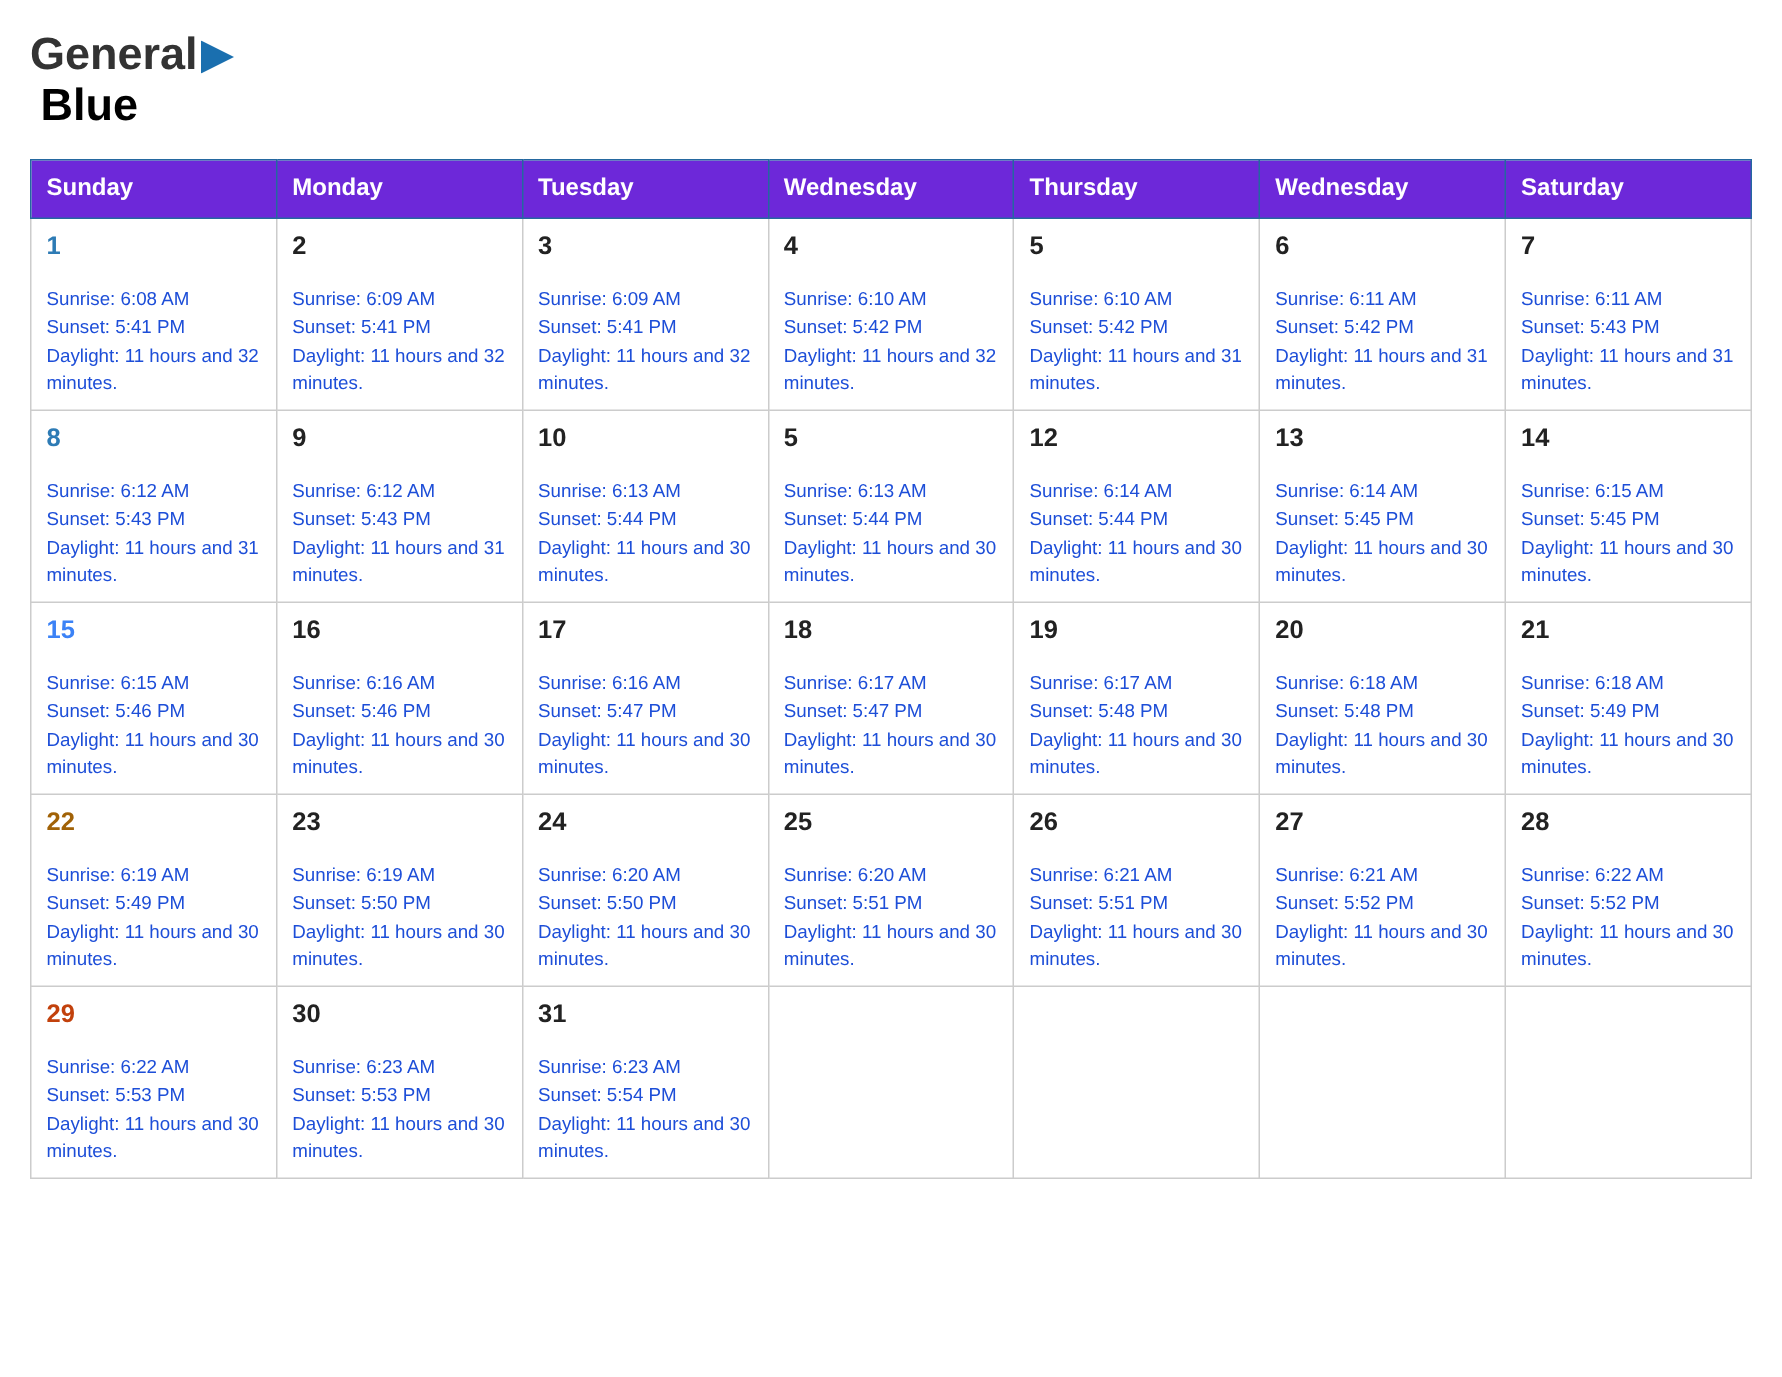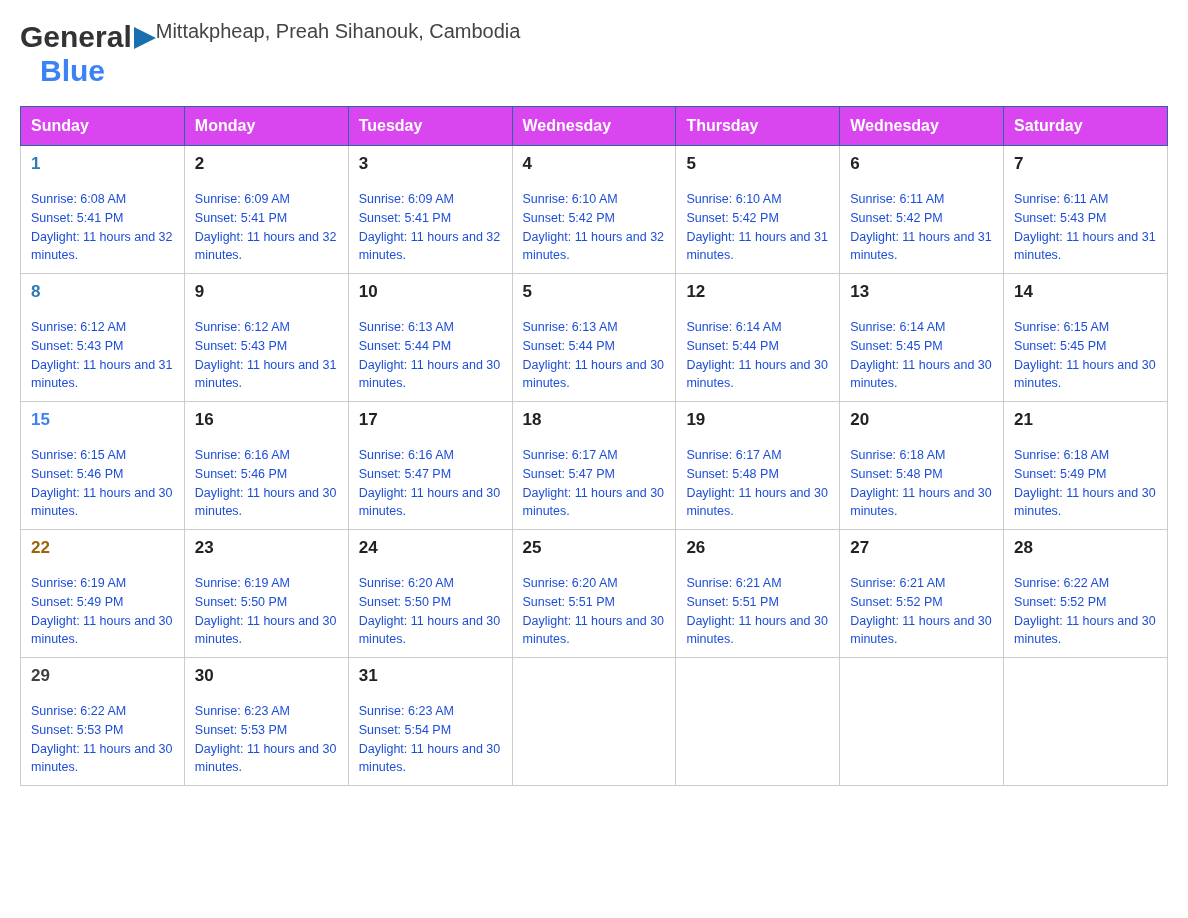--- a/index.html
+++ b/index.html
@@ -5,20 +5,21 @@
     * { box-sizing: border-box; margin: 0; padding: 0; }
     body {
       font-family: Arial, sans-serif;
       background: #fff;
       padding: 20px;
       width: 1188px;
       min-height: 918px;
     }
     .header-area {
       display: flex;
+      justify-content: space-between;
       align-items: flex-start;
       margin-bottom: 18px;
     }
     .logo-wrapper {
       display: flex;
       flex-direction: column;
     }
     .logo-row1 {
       display: flex;
       align-items: center;
@@ -36,21 +37,21 @@
       font-size: 20px;
       color: #444;
       font-weight: normal;
     }
     .calendar-table {
       width: 100%;
       border-collapse: collapse;
       border: 1px solid #aaa;
     }
     .calendar-table thead th {
-      background-color: #d946ef;
+      background-color: #6d28d9;
       color: #fff;
       font-size: 16px;
       font-weight: bold;
       padding: 10px 10px;
       text-align: left;
       border: 1px solid #2468a0;
     }
     .calendar-table tbody td {
       vertical-align: top;
       padding: 8px 10px;
@@ -88,25 +89,24 @@
 
 <div class="header-area">
   <div class="logo-wrapper">
     <div class="logo-row1">
       <span style="font-size:30px;font-weight:bold;color:#333;">General</span>
       <svg width="22" height="22" viewBox="0 0 22 22" style="margin-left:2px;margin-top:2px;">
         <polygon points="0,0 22,11 0,22" fill="#1a6faf"></polygon>
       </svg>
     </div>
     <div>
-      <span style="font-size:30px;font-weight:bold;color:#3b82f6;margin-left:20px;">Blue</span>
+      <span style="font-size:30px;font-weight:bold;color:#000000;margin-left:7px;">Blue</span>
     </div>
   </div>
   <div class="title-area">
-    <div class="location-subtitle">Mittakpheap, Preah Sihanouk, Cambodia</div>
   </div>
 </div>
 
 <table class="calendar-table">
   <thead>
     <tr>
     <th>Sunday</th>
         <th>Monday</th>
         <th>Tuesday</th>
         <th>Wednesday</th>
@@ -231,21 +231,21 @@
           <span class="day-number">27</span>
           <div class="day-info">Sunrise: 6:21 AM<br>Sunset: 5:52 PM<br>Daylight: 11 hours and 30 minutes.</div>
         </td>
         <td>
           <span class="day-number">28</span>
           <div class="day-info">Sunrise: 6:22 AM<br>Sunset: 5:52 PM<br>Daylight: 11 hours and 30 minutes.</div>
         </td>
       </tr>
       <tr class="row-border-top">
         <td>
-          <span class="day-number" style="color: #404040;">29</span>
+          <span class="day-number" style="color: #c2410c;">29</span>
           <div class="day-info">Sunrise: 6:22 AM<br>Sunset: 5:53 PM<br>Daylight: 11 hours and 30 minutes.</div>
         </td>
         <td>
           <span class="day-number">30</span>
           <div class="day-info">Sunrise: 6:23 AM<br>Sunset: 5:53 PM<br>Daylight: 11 hours and 30 minutes.</div>
         </td>
         <td>
           <span class="day-number">31</span>
           <div class="day-info">Sunrise: 6:23 AM<br>Sunset: 5:54 PM<br>Daylight: 11 hours and 30 minutes.</div>
         </td>

